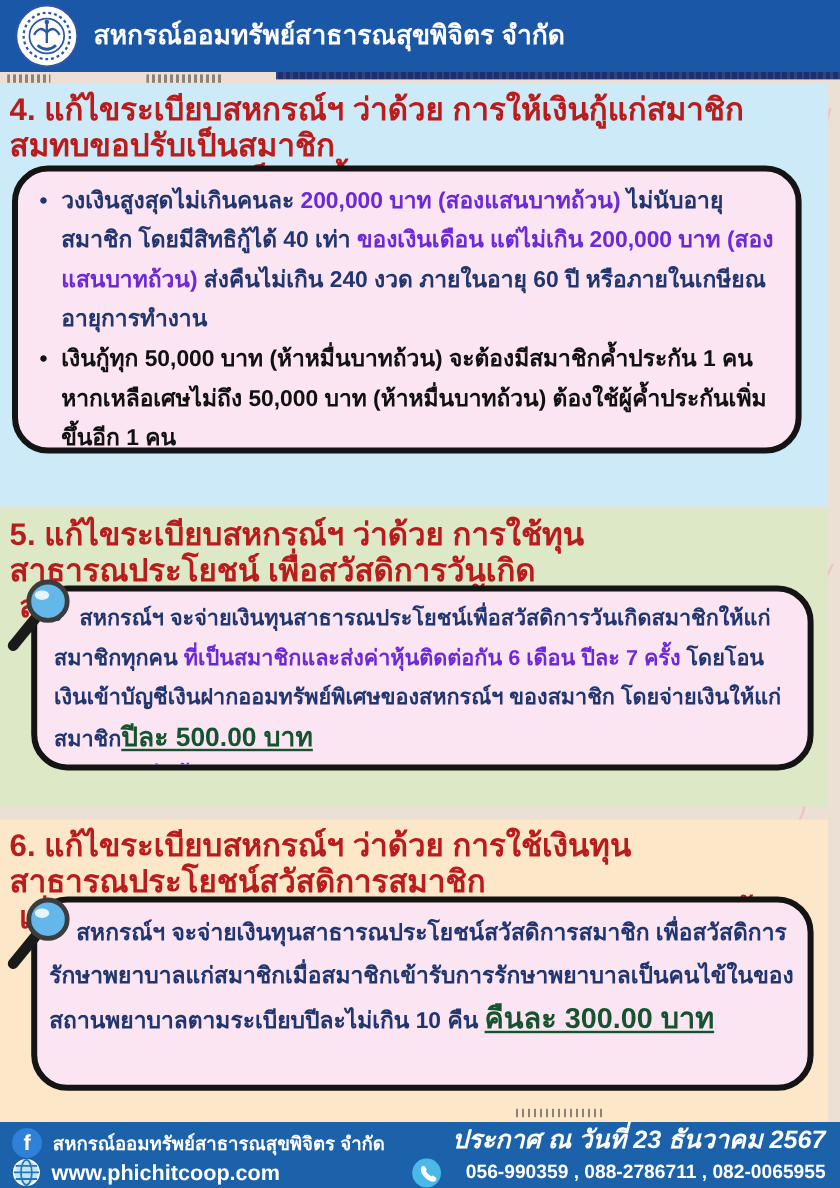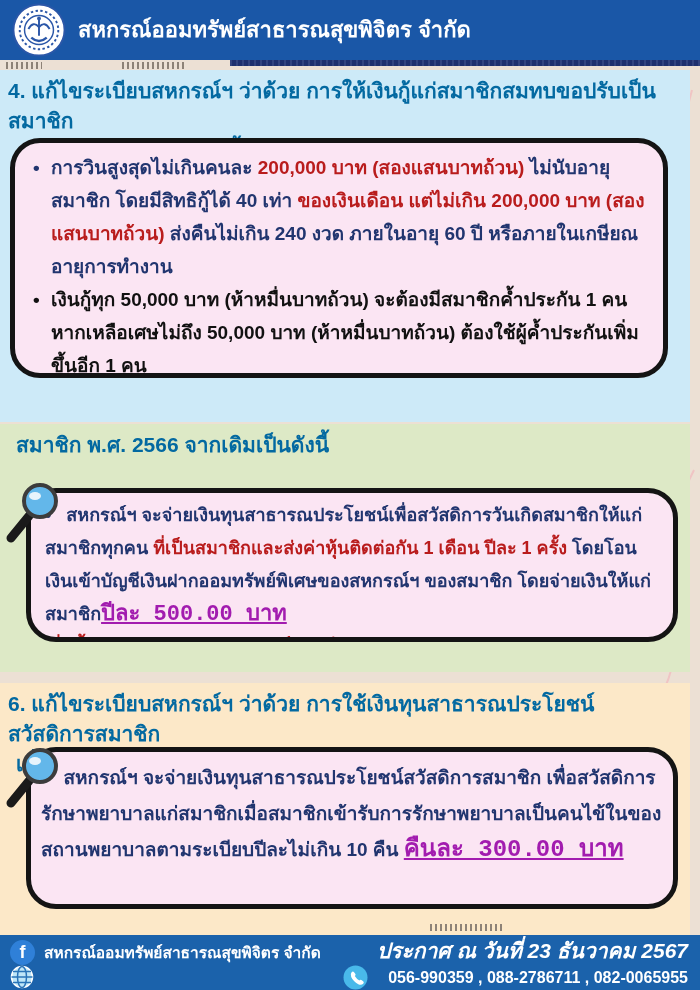--- a/index.html
+++ b/index.html
@@ -19,35 +19,35 @@
           display:flex;align-items:center;}
   #logo{margin-left:12px;flex:0 0 auto;}
   #header .titles{margin-left:12px;color:#fff;}
   #title-th{font-size:22px;line-height:26px;}
   #title-en{font-size:18.5px;line-height:24px;}
   
   .band{position:absolute;left:0;width:690px;z-index:1;}
   #sec4{top:70px;height:352px;background:#cdeaf8;}
   #sec5{top:424px;height:248px;background:#dde9c6;}
   #sec6{top:683px;height:282px;background:#fce8c8;}
-  .sec-heading{color:#0369a1;font-size:21px;line-height:30px;padding:6px 20px 0 8px;}
+  .sec-heading{color:#b91c1c;font-size:26px;line-height:30px;padding:6px 20px 0 8px;}
   .hl2{padding-left:8px;}
   .hl2.ind{padding-left:26px;}
   
   .pinkbox{position:absolute;background:#fbe5f3;border:5px solid #141414;border-radius:30px;
            box-sizing:border-box;overflow:hidden;color:#111;}
   #box4{left:10px;top:68px;width:658px;height:240px;padding:8px 14px 0 16px;font-size:19px;line-height:33px;}
   #box5{left:26px;top:64px;width:652px;height:154px;padding:6px 10px 0 14px;font-size:18px;line-height:33px;}
   #box6{left:26px;top:64px;width:652px;height:162px;padding:8px 10px 0 10px;font-size:19px;line-height:36px;}
   .bullet{position:relative;padding-left:20px;}
   .bullet .mark{position:absolute;left:2px;top:0;}
   .navy{color:#21356f;}
-  .red{color:#b91c1c;}
+  .red{color:#6d28d9;text-align:center;}
   .blk{color:#111;}
-  .ru{color:#a21caf;text-decoration:underline;font-family:Liberation Mono, monospace;}
+  .ru{color:#14532d;text-decoration:underline;}
   .big500{font-size:22px;}
   .big300{font-size:24px;}
   
   .magnifier{position:absolute;z-index:5;}
   #mag5{left:3px;top:56px;}
   #mag6{left:3px;top:62px;}
   
   #footer{position:absolute;left:0;top:935px;width:700px;height:55px;background:#1b62ab;color:#fff;z-index:3;}
   #f-left{position:absolute;left:10px;top:4px;}
   .f-row{display:flex;align-items:center;gap:9px;height:24px;margin-top:1px;}
@@ -93,43 +93,44 @@
   <div id="bc3" class="barcode"></div>
 
   <div id="sec4" class="band">
     <div class="sec-heading">
       <div>4. แก้ไขระเบียบสหกรณ์ฯ ว่าด้วย การให้เงินกู้แก่สมาชิกสมทบขอปรับเป็นสมาชิก</div>
       <div class="hl2 ind">สามัญ จากเดิมเป็นดังนี้</div>
     </div>
     <div id="box4" class="pinkbox">
       <div class="bullet">
         <span class="mark navy">•</span>
-        <span class="navy">การวินสูงสุดไม่เกินคนละ </span><span class="red">200,000 บาท (สองแสนบาทถ้วน) </span><span class="navy">ไม่นับอายุสมาชิก โดยมีสิทธิกู้ได้ 40 เท่า </span><span class="red">ของเงินเดือน แต่ไม่เกิน 200,000 บาท (สองแสนบาทถ้วน) </span><span class="navy">ส่งคืนไม่เกิน 240 งวด ภายในอายุ 60 ปี หรือภายในเกษียณอายุการทำงาน</span>
+        <span class="navy">วงเงินสูงสุดไม่เกินคนละ </span><span class="red">200,000 บาท (สองแสนบาทถ้วน) </span><span class="navy">ไม่นับอายุสมาชิก โดยมีสิทธิกู้ได้ 40 เท่า </span><span class="red">ของเงินเดือน แต่ไม่เกิน 200,000 บาท (สองแสนบาทถ้วน) </span><span class="navy">ส่งคืนไม่เกิน 240 งวด ภายในอายุ 60 ปี หรือภายในเกษียณอายุการทำงาน</span>
       </div>
       <div class="bullet">
         <span class="mark blk">•</span>
         <span class="blk">เงินกู้ทุก 50,000 บาท (ห้าหมื่นบาทถ้วน) จะต้องมีสมาชิกค้ำประกัน 1 คน หากเหลือเศษไม่ถึง 50,000 บาท (ห้าหมื่นบาทถ้วน) ต้องใช้ผู้ค้ำประกันเพิ่มขึ้นอีก 1 คน</span>
       </div>
 
     </div>
   </div>
 
   <div id="sec5" class="band">
     <div class="sec-heading">
+      <div>5. แก้ไขระเบียบสหกรณ์ฯ ว่าด้วย การใช้ทุนสาธารณประโยชน์ เพื่อสวัสดิการวันเกิด</div>
       <div class="hl2">สมาชิก พ.ศ. 2566 จากเดิมเป็นดังนี้</div>
     </div>
     <svg id="mag5" class="magnifier" width="62" height="66" viewBox="0 0 62 66">
       <line x1="26" y1="36" x2="8" y2="58" stroke="#1a1a1a" stroke-width="9" stroke-linecap="round"></line>
       <circle cx="37" cy="21" r="16" fill="#63b7ea" stroke="#3c3c3c" stroke-width="4"></circle>
       <ellipse cx="32" cy="16" rx="6" ry="4" fill="#ffffff" opacity="0.85"></ellipse>
     </svg>
     <div id="box5" class="pinkbox">
       <div>
         <span class="navy">•</span>
-        <span class="navy">&nbsp;&nbsp;</span><span class="navy">สหกรณ์ฯ จะจ่ายเงินทุนสาธารณประโยชน์เพื่อสวัสดิการวันเกิดสมาชิกให้แก่สมาชิกทุกคน </span><span class="red">ที่เป็นสมาชิกและส่งค่าหุ้นติดต่อกัน 1 เดือน ปีละ 1 ครั้ง </span><span class="navy">โดยโอนเงินเข้าบัญชีเงินฝากออมทรัพย์พิเศษของสหกรณ์ฯ ของสมาชิก โดยจ่ายเงินให้แก่สมาชิก</span><span class="ru big500">ปีละ 500.00 บาท</span>
+        <span class="navy">&nbsp;&nbsp;</span><span class="navy">สหกรณ์ฯ จะจ่ายเงินทุนสาธารณประโยชน์เพื่อสวัสดิการวันเกิดสมาชิกให้แก่สมาชิกทุกคน </span><span class="red">ที่เป็นสมาชิกและส่งค่าหุ้นติดต่อกัน 6 เดือน ปีละ 7 ครั้ง </span><span class="navy">โดยโอนเงินเข้าบัญชีเงินฝากออมทรัพย์พิเศษของสหกรณ์ฯ ของสมาชิก โดยจ่ายเงินให้แก่สมาชิก</span><span class="ru big500">ปีละ 500.00 บาท</span>
       </div>
       <div class="red">เริ่มตั้งแต่ 1 พฤศจิกายน 2567 เป็นต้นไป (ปีบัญชีของสหกรณ์ฯ)</div>
     </div>
 
   </div>
 
   <div id="sec6" class="band">
     <div class="sec-heading">
       <div>6. แก้ไขระเบียบสหกรณ์ฯ ว่าด้วย การใช้เงินทุนสาธารณประโยชน์สวัสดิการสมาชิก</div>
       <div class="hl2">เพื่อสวัสดิการรักษาพยาบาล พ.ศ. 2566 จากเดิมเป็นดังนี้</div>
@@ -155,20 +156,21 @@
         <span id="f-org">สหกรณ์ออมทรัพย์สาธารณสุขพิจิตร จำกัด</span>
       </div>
       <div class="f-row">
         <svg width="24" height="24" viewBox="0 0 24 24">
           <circle cx="12" cy="12" r="10.5" fill="#bfe6f8" stroke="#ffffff" stroke-width="1.5"></circle>
           <ellipse cx="12" cy="12" rx="4.5" ry="10.5" fill="none" stroke="#2a74b8" stroke-width="1.5"></ellipse>
           <line x1="1.5" y1="12" x2="22.5" y2="12" stroke="#2a74b8" stroke-width="1.5"></line>
           <line x1="3" y1="6.5" x2="21" y2="6.5" stroke="#2a74b8" stroke-width="1.5"></line>
           <line x1="3" y1="17.5" x2="21" y2="17.5" stroke="#2a74b8" stroke-width="1.5"></line>
         </svg>
+        <span id="f-web">www.phichitcoop.com</span>
       </div>
     </div>
     <div id="f-right">
       <div id="f-announce">ประกาศ ณ วันที่ 23 ธันวาคม 2567</div>
       <div class="f-phones">
         <svg width="25" height="25" viewBox="0 0 25 25">
           <circle cx="12.5" cy="12.5" r="12" fill="#49b9ea"></circle>
           <path d="M8 6.2 q1.6-1.6 3 0 l1.6 2.2 q0.9 1.4-0.7 2.4 q2.2 3.6 5.6 5.6 q1-1.6 2.4-0.7 l2.2 1.6 q1.6 1.4 0 3 q-2.2 2.2-6 0.6 q-6-3-8.6-8.7 q-1.5-3.8 0.5-6z" fill="#ffffff" transform="scale(0.82) translate(2.5,2.5)"></path>
         </svg>
         <span id="f-tel">056-990359 , 088-2786711 , 082-0065955</span>

